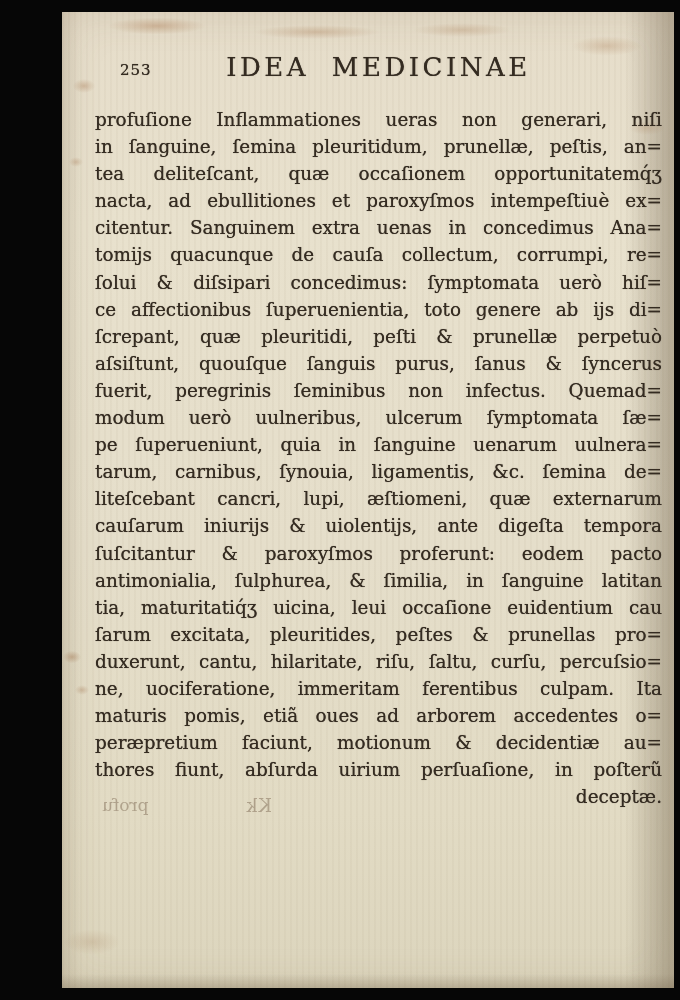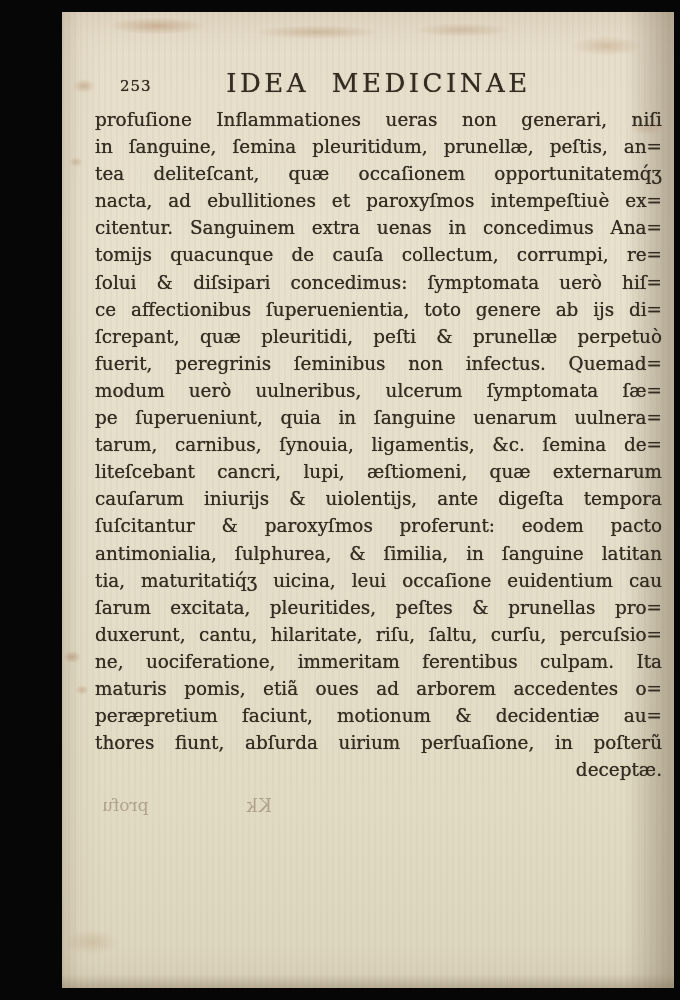--- a/index.html
+++ b/index.html
@@ -30,21 +30,21 @@
       radial-gradient(ellipse 50px 14px at 545px 34px, rgba(170,125,85,0.30), rgba(170,125,85,0) 70%),
       radial-gradient(ellipse 16px 10px at 22px 74px,  rgba(160,110,70,0.35), rgba(160,110,70,0) 70%),
       radial-gradient(ellipse 10px 7px at 14px 150px,  rgba(160,110,70,0.30), rgba(160,110,70,0) 70%),
       radial-gradient(ellipse 13px 9px at 10px 645px,  rgba(150,100,60,0.38), rgba(150,100,60,0) 70%),
       radial-gradient(ellipse 10px 7px at 20px 678px,  rgba(150,100,60,0.30), rgba(150,100,60,0) 70%),
       radial-gradient(ellipse 26px 10px at 585px 116px,rgba(160,115,75,0.22), rgba(160,115,75,0) 70%),
       radial-gradient(ellipse 40px 18px at 30px 930px, rgba(150,105,65,0.18), rgba(150,105,65,0) 70%);
   }
   
   .ink{color:#342b21;text-shadow:0 0 0.7px rgba(52,43,33,0.85);}
-  .headrow{position:absolute;left:0;top:56px;width:100%;height:30px;}
+  .headrow{position:absolute;left:0;top:40px;width:100%;height:30px;}
   .pagenum{
     position:absolute;left:58px;top:9px;font-size:15px;letter-spacing:1px;
   }
   .runtitle{
     position:absolute;left:33px;width:567px;text-align:center;
     font-size:26px;letter-spacing:3.5px;word-spacing:11px;white-space:nowrap;
   }
   .bodytext{
     position:absolute;left:33px;top:94px;width:567px;
     font-size:18.4px;line-height:27.1px;
@@ -79,20 +79,21 @@
     <div class="bodytext ink">
       <div class="tl">profuſione Inflammationes ueras non generari, niſi</div>
       <div class="tl">in ſanguine, ſemina pleuritidum, prunellæ, peſtis, an=</div>
       <div class="tl">tea deliteſcant, quæ occaſionem opportunitatemq́ʒ</div>
       <div class="tl">nacta, ad ebullitiones et paroxyſmos intempeſtiuè ex=</div>
       <div class="tl">citentur. Sanguinem extra uenas in concedimus Ana=</div>
       <div class="tl">tomijs quacunque de cauſa collectum, corrumpi, re=</div>
       <div class="tl">ſolui &amp; diſsipari concedimus: ſymptomata uerò hiſ=</div>
       <div class="tl">ce affectionibus ſuperuenientia, toto genere ab ijs di=</div>
       <div class="tl">ſcrepant, quæ pleuritidi, peſti &amp; prunellæ perpetuò</div>
+      <div class="tl">aſsiſtunt, quouſque ſanguis purus, ſanus &amp; ſyncerus</div>
       <div class="tl">fuerit, peregrinis ſeminibus non infectus. Quemad=</div>
       <div class="tl">modum uerò uulneribus, ulcerum ſymptomata ſæ=</div>
       <div class="tl">pe ſuperueniunt, quia in ſanguine uenarum uulnera=</div>
       <div class="tl">tarum, carnibus, ſynouia, ligamentis, &amp;c. ſemina de=</div>
       <div class="tl">liteſcebant cancri, lupi, æſtiomeni, quæ externarum</div>
       <div class="tl">cauſarum iniurijs &amp; uiolentijs, ante digeſta tempora</div>
       <div class="tl">ſuſcitantur &amp; paroxyſmos proferunt: eodem pacto</div>
       <div class="tl">antimonialia, ſulphurea, &amp; ſimilia, in ſanguine latitan</div>
       <div class="tl">tia, maturitatiq́ʒ uicina, leui occaſione euidentium cau</div>
       <div class="tl">ſarum excitata, pleuritides, peſtes &amp; prunellas pro=</div>

